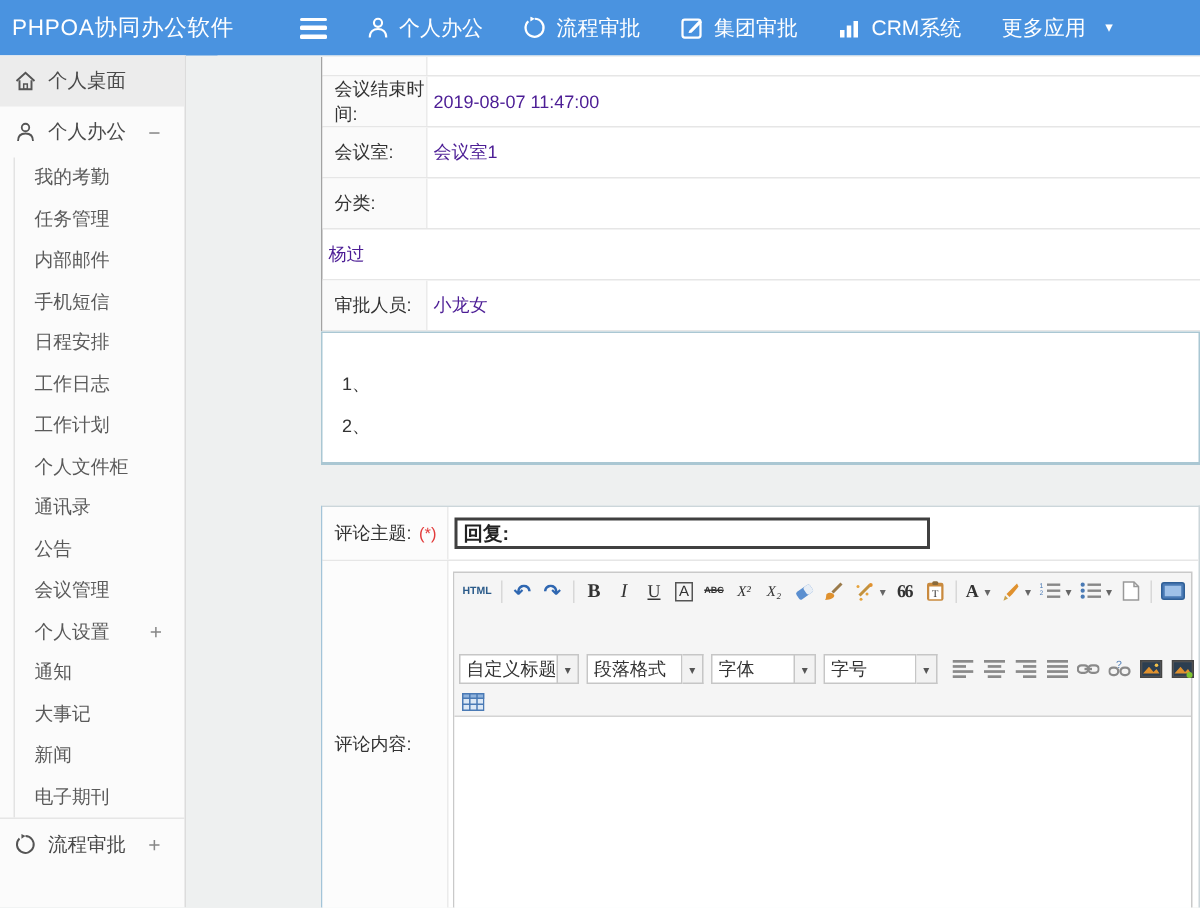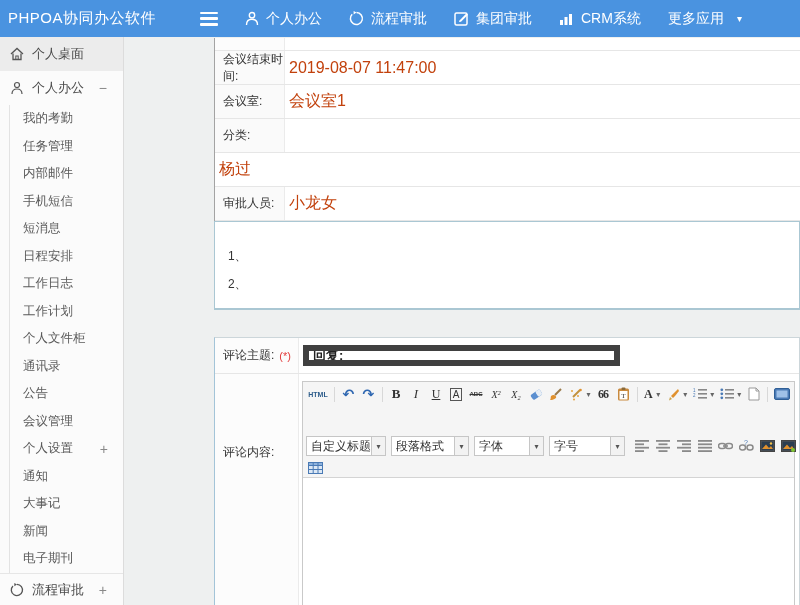--- a/index.html
+++ b/index.html
@@ -39,42 +39,42 @@
 
   
   .boxA { position:absolute; left:69px; top:1px; right:0; background:#fff;
     border-left:1px solid #a3a3a3; }
   .row { display:flex; border-bottom:1px solid #e6e6e6; }
   .part-row { height:13px; }
   .form-row { height:34px; }
   .cell-label { width:70px; background:#fafafa; border-right:1px solid #ebebeb;
     font-size:12px; color:#333; display:flex; align-items:center; padding-left:8px; }
   .part-row .cell-label { background:#fcfcfc; }
-  .cell-value { flex:1; font-size:16px; color:#c2410c; display:flex; align-items:center;
+  .cell-value { flex:1; font-size:12px; color:#4c1d95; display:flex; align-items:center;
     padding-left:4px; }
 
   .content-box { position:absolute; left:69px; top:184px; right:0; height:89px;
     background:#fff; border:1px solid #aac7d3; border-bottom-width:2px; }
   .content-line { font-size:12px; color:#333; padding-left:13px; }
   .content-line.l1 { margin-top:26px; }
   .content-line.l2 { margin-top:11px; }
 
   
   .boxB { position:absolute; left:69px; top:300px; right:0; height:312px; background:#fff;
     border:1px solid #ccd6da; border-left-color:#a3c4d8; }
   .crow1 { display:flex; height:36px; border-bottom:1px solid #e6e6e6; }
   .crow1 .cell-label, .crow2 .cell-label { width:84px; background:#fcfcfc; }
   .req { color:#e23b3b; margin-left:5px; font-size:11px; }
   .subject-cell { flex:1; display:flex; align-items:center; padding-left:4px; }
-  .subject-input { width:317px; height:21px; border:6px solid #404040; font-size:13px;
+  .subject-input { width:317px; height:21px; border:2px solid #404040; font-size:13px;
     font-weight:bold; color:#222; padding:0 4px;
     font-family:"Liberation Sans",sans-serif; background:#fff; }
   .crow2 { display:flex; height:275px; }
   .crow2 .cell-label { align-items:flex-start; }
-  .crow2 .cell-label span { margin-top:70px; }
+  .crow2 .cell-label span { margin-top:114px; }
 
   
   .editor { margin:7px 0 0 3px; width:493px; height:240px;
     border:1px solid #c9c9c9; background:#fff; }
   .toolbar { background:#f5f5f5; border-bottom:1px solid #d4d4d4; padding:1px 3px; }
   .tbrow { display:flex; align-items:center; }
   .tbrow1 { height:22px; gap:1px; }
   .tbrow2 { height:26px; gap:2px;margin-top:28px; }
   .tbrow3 { height:17px; }
   .sep { width:1px; height:15px; background:#d8d8d8; margin:0 3px; }
@@ -191,23 +191,20 @@
     <div class="side-sub">
         <span>任务管理</span>
       </div>
     <div class="side-sub">
         <span>内部邮件</span>
       </div>
     <div class="side-sub">
         <span>手机短信</span>
       </div>
     <div class="side-sub">
-        <span>短消息</span>
-      </div>
-    <div class="side-sub">
         <span>日程安排</span>
       </div>
     <div class="side-sub">
         <span>工作日志</span>
       </div>
     <div class="side-sub">
         <span>工作计划</span>
       </div>
     <div class="side-sub">
         <span>个人文件柜</span>

